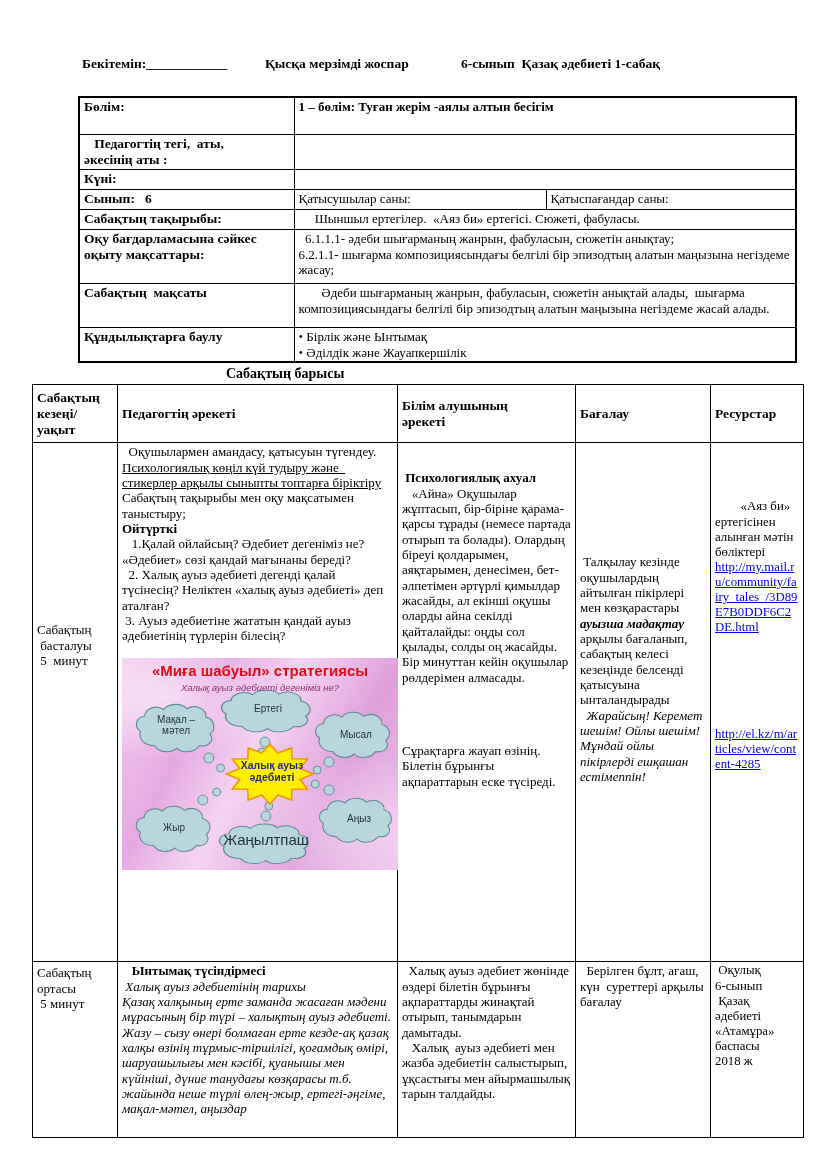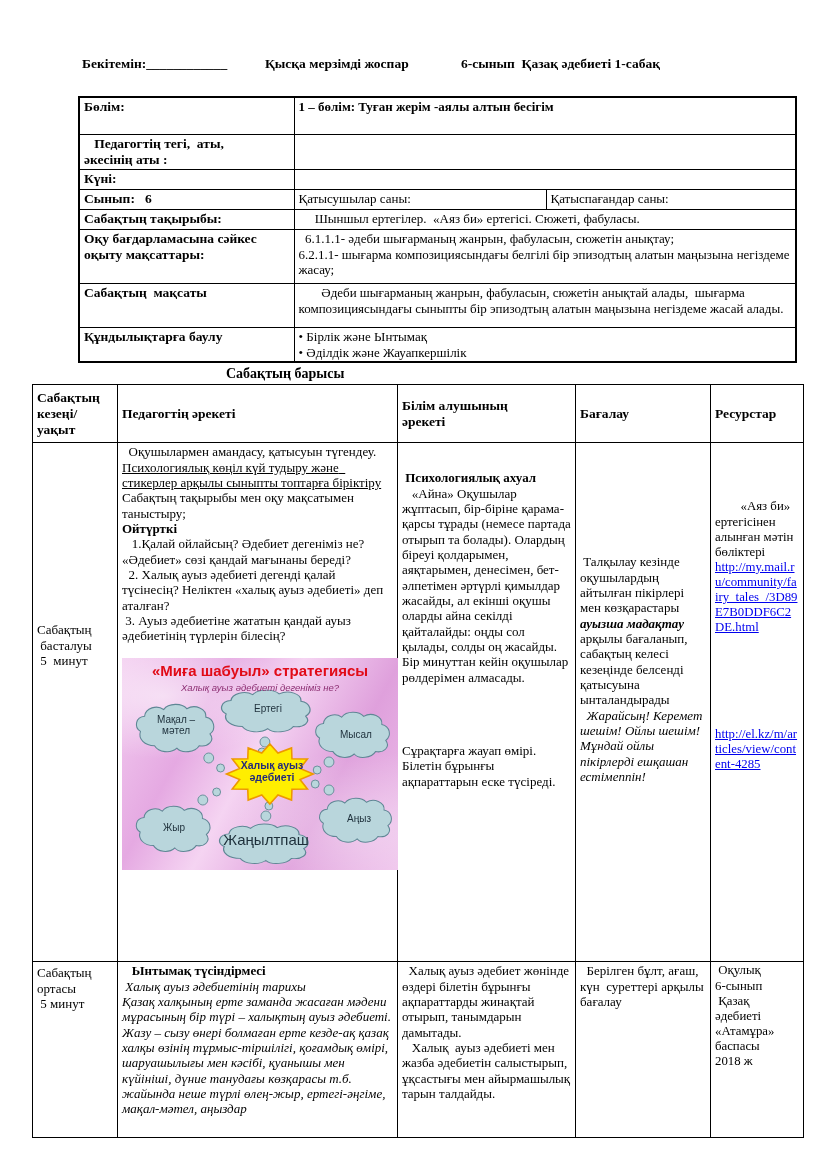--- a/index.html
+++ b/index.html
@@ -104,21 +104,21 @@
       <td class="label pw">Сабақтың тақырыбы:</td>
       <td colspan="2" class="pw">     Шыншыл ертегілер.  «Аяз би» ертегісі. Сюжеті, фабуласы.</td>
     </tr>
     <tr style="height:54px">
       <td class="label pw">Оқу бағдарламасына сәйкес оқыту мақсаттары:</td>
       <td colspan="2" class="pw">  6.1.1.1- әдеби шығарманың жанрын, фабуласын, сюжетін анықтау;
 6.2.1.1- шығарма композициясындағы белгілі бір эпизодтың алатын маңызына негіздеме жасау;</td>
     </tr>
     <tr style="height:44px">
       <td class="label pw">Сабақтың  мақсаты</td>
-      <td colspan="2" class="pw">       Әдеби шығарманың жанрын, фабуласын, сюжетін анықтай алады,  шығарма композициясындағы сыныпты бір эпизодтың алатын маңызына негіздеме жасай алады.</td>
+      <td colspan="2" class="pw">       Әдеби шығарманың жанрын, фабуласын, сюжетін анықтай алады,  шығарма композициясындағы белгілі бір эпизодтың алатын маңызына негіздеме жасай алады.</td>
     </tr>
     <tr style="height:34px">
       <td class="label pw">Құндылықтарға баулу</td>
       <td colspan="2" class="pw">• Бірлік және Ынтымақ
 • Әділдік және Жауапкершілік</td>
     </tr>
   </tbody>
     </table>
 
   <div class="section-title pw">Сабақтың барысы</div>
@@ -198,21 +198,21 @@
           <div class="mm-label lbl-ertegi pw">Ертегі</div>
           <div class="mm-label lbl-mysal pw">Мысал</div>
           <div class="mm-label lbl-zhyr pw">Жыр</div>
           <div class="mm-label lbl-zhan pw">Жаңылтпаш</div>
           <div class="mm-label lbl-anyz pw">Аңыз</div>
         </div>
       </td>
       <td>
         <div class="b pw gap26"> Психологиялық ахуал</div>
         <div class="pw">   «Айна» Оқушылар жұптасып, бір-біріне қарама-қарсы тұрады (немесе партада отырып та болады). Олардың біреуі қолдарымен, аяқтарымен, денесімен, бет-әлпетімен әртүрлі қимылдар жасайды, ал екінші оқушы оларды айна секілді қайталайды: оңды сол қылады, солды оң жасайды. Бір минуттан кейін оқушылар рөлдерімен алмасады.</div>
-        <div class="pw gap58">Сұрақтарға жауап өмірі. Білетін бұрынғы ақпараттарын еске түсіреді.</div>
+        <div class="pw gap58">Сұрақтарға жауап өзінің. Білетін бұрынғы ақпараттарын еске түсіреді.</div>
       </td>
       <td>
         <div class="gap110"><span class="pw"> Талқылау кезінде оқушылардың айтылған пікірлері мен көзқарастары </span><span class="pw bi">ауызша мадақтау</span><span class="pw"> арқылы бағаланып, сабақтың келесі кезеңінде белсенді қатысуына ынталандырады</span></div>
         <div class="pw it">  Жарайсың! Керемет шешім! Ойлы шешім! Мұндай ойлы пікірлерді ешқашан естімеппін!</div>
       </td>
       <td class="res-cell">
         <div class="pw gap55">        «Аяз би» ертегісінен алынған мәтін бөліктері</div>
         <a class="link" href="#">http://my.mail.ru/community/fairy_tales_/3D89E7B0DDF6C2DE.html</a>
         <a class="link gap64" href="#">http://el.kz/m/articles/view/content-4285</a>
       </td>

